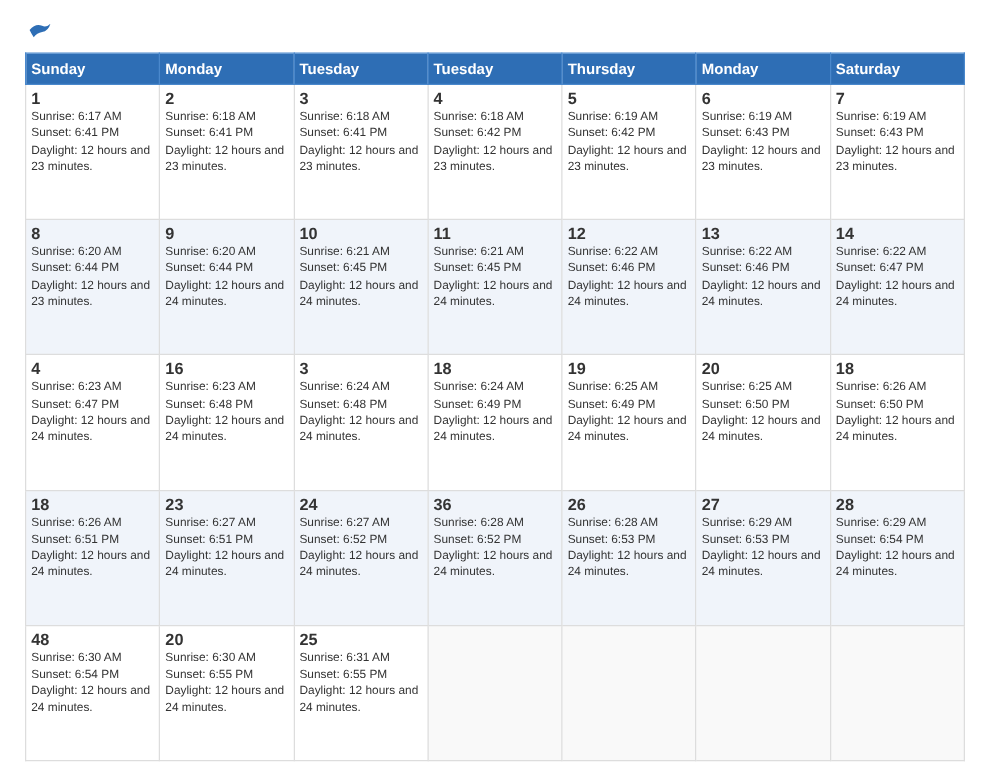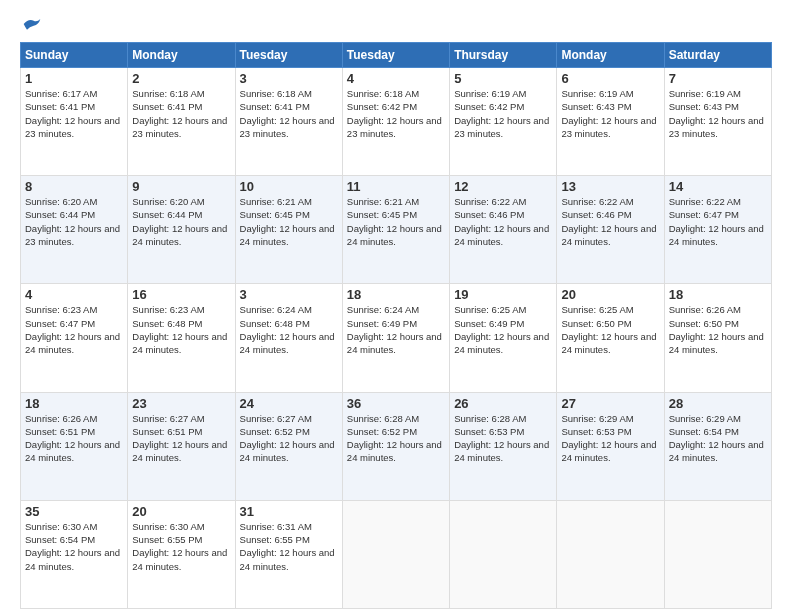--- a/index.html
+++ b/index.html
@@ -255,29 +255,29 @@
             <span class="day-num">27</span>
             <div class="day-info">Sunrise: 6:29 AM<br>Sunset: 6:53 PM<br>Daylight: 12 hours and 24 minutes.</div>
           </td>
           <td>
             <span class="day-num">28</span>
             <div class="day-info">Sunrise: 6:29 AM<br>Sunset: 6:54 PM<br>Daylight: 12 hours and 24 minutes.</div>
           </td>
         </tr>
         <tr>
           <td>
-            <span class="day-num">35</span>
+            <span class="day-num">48</span>
             <div class="day-info">Sunrise: 6:30 AM<br>Sunset: 6:54 PM<br>Daylight: 12 hours and 24 minutes.</div>
           </td>
           <td>
             <span class="day-num">20</span>
             <div class="day-info">Sunrise: 6:30 AM<br>Sunset: 6:55 PM<br>Daylight: 12 hours and 24 minutes.</div>
           </td>
           <td>
-            <span class="day-num">31</span>
+            <span class="day-num">25</span>
             <div class="day-info">Sunrise: 6:31 AM<br>Sunset: 6:55 PM<br>Daylight: 12 hours and 24 minutes.</div>
           </td>
           <td class="empty"></td>
           <td class="empty"></td>
           <td class="empty"></td>
           <td class="empty"></td>
         </tr>
       </tbody>
   </table>
 </div>

